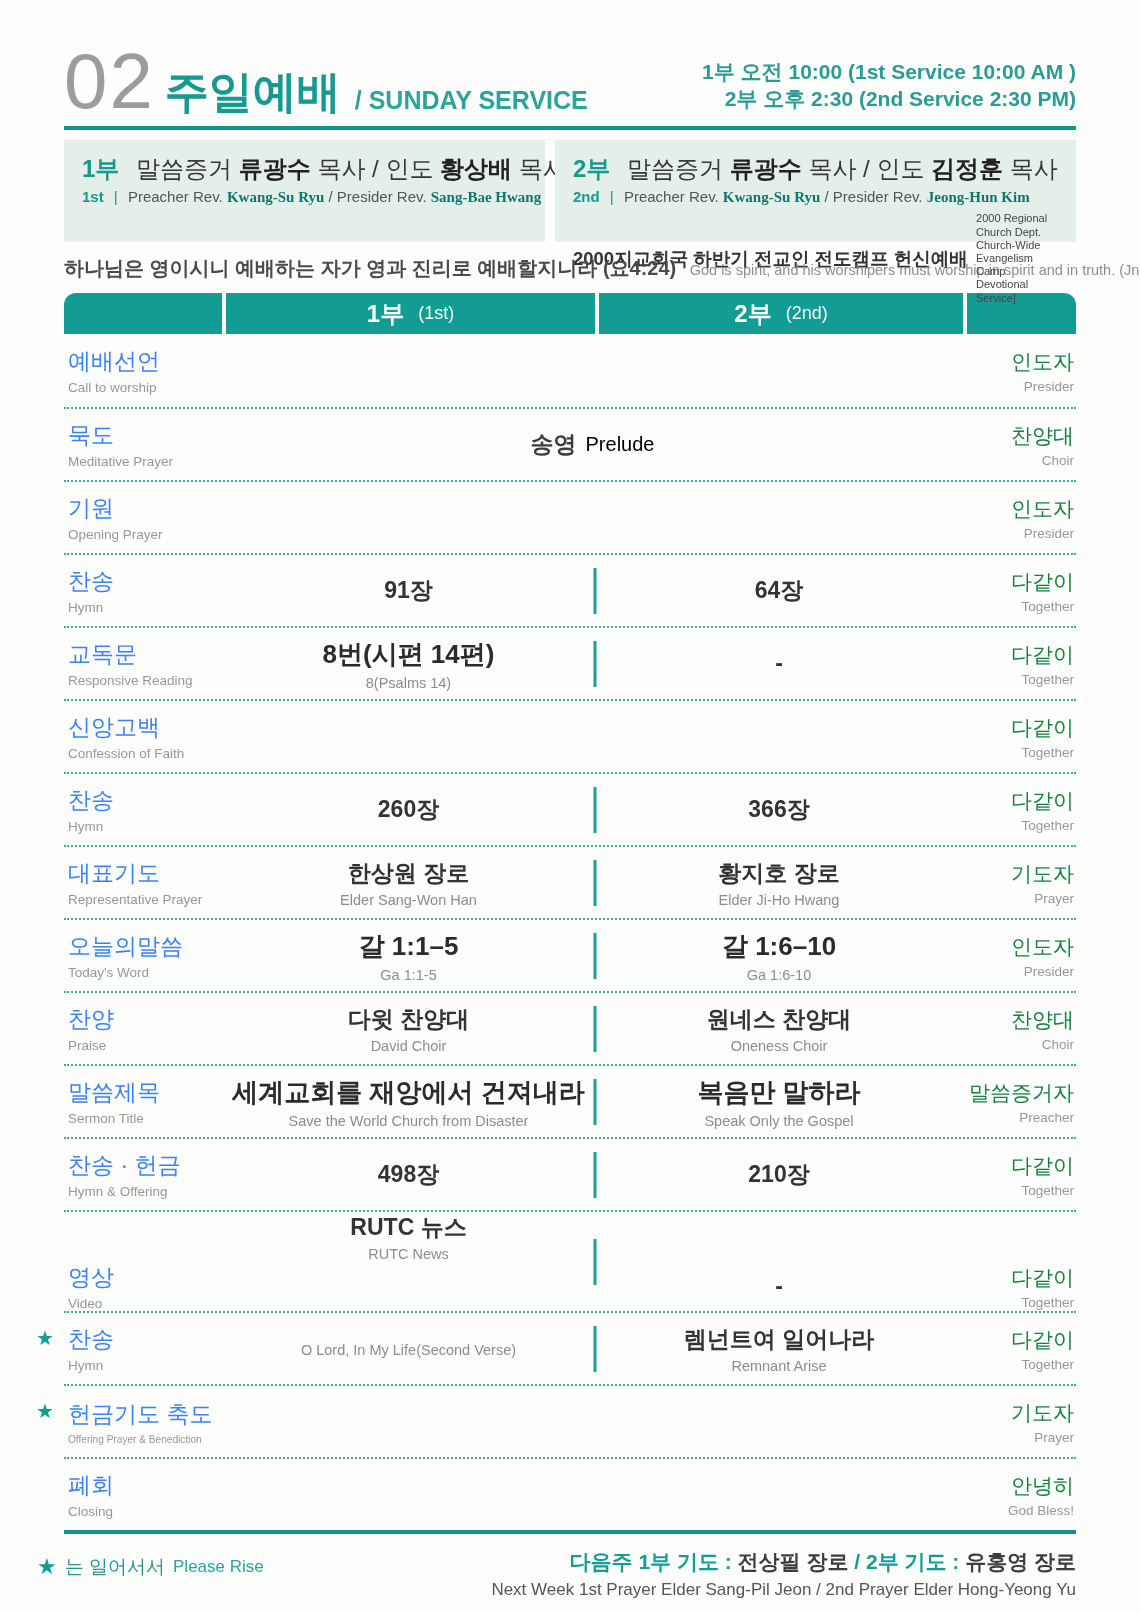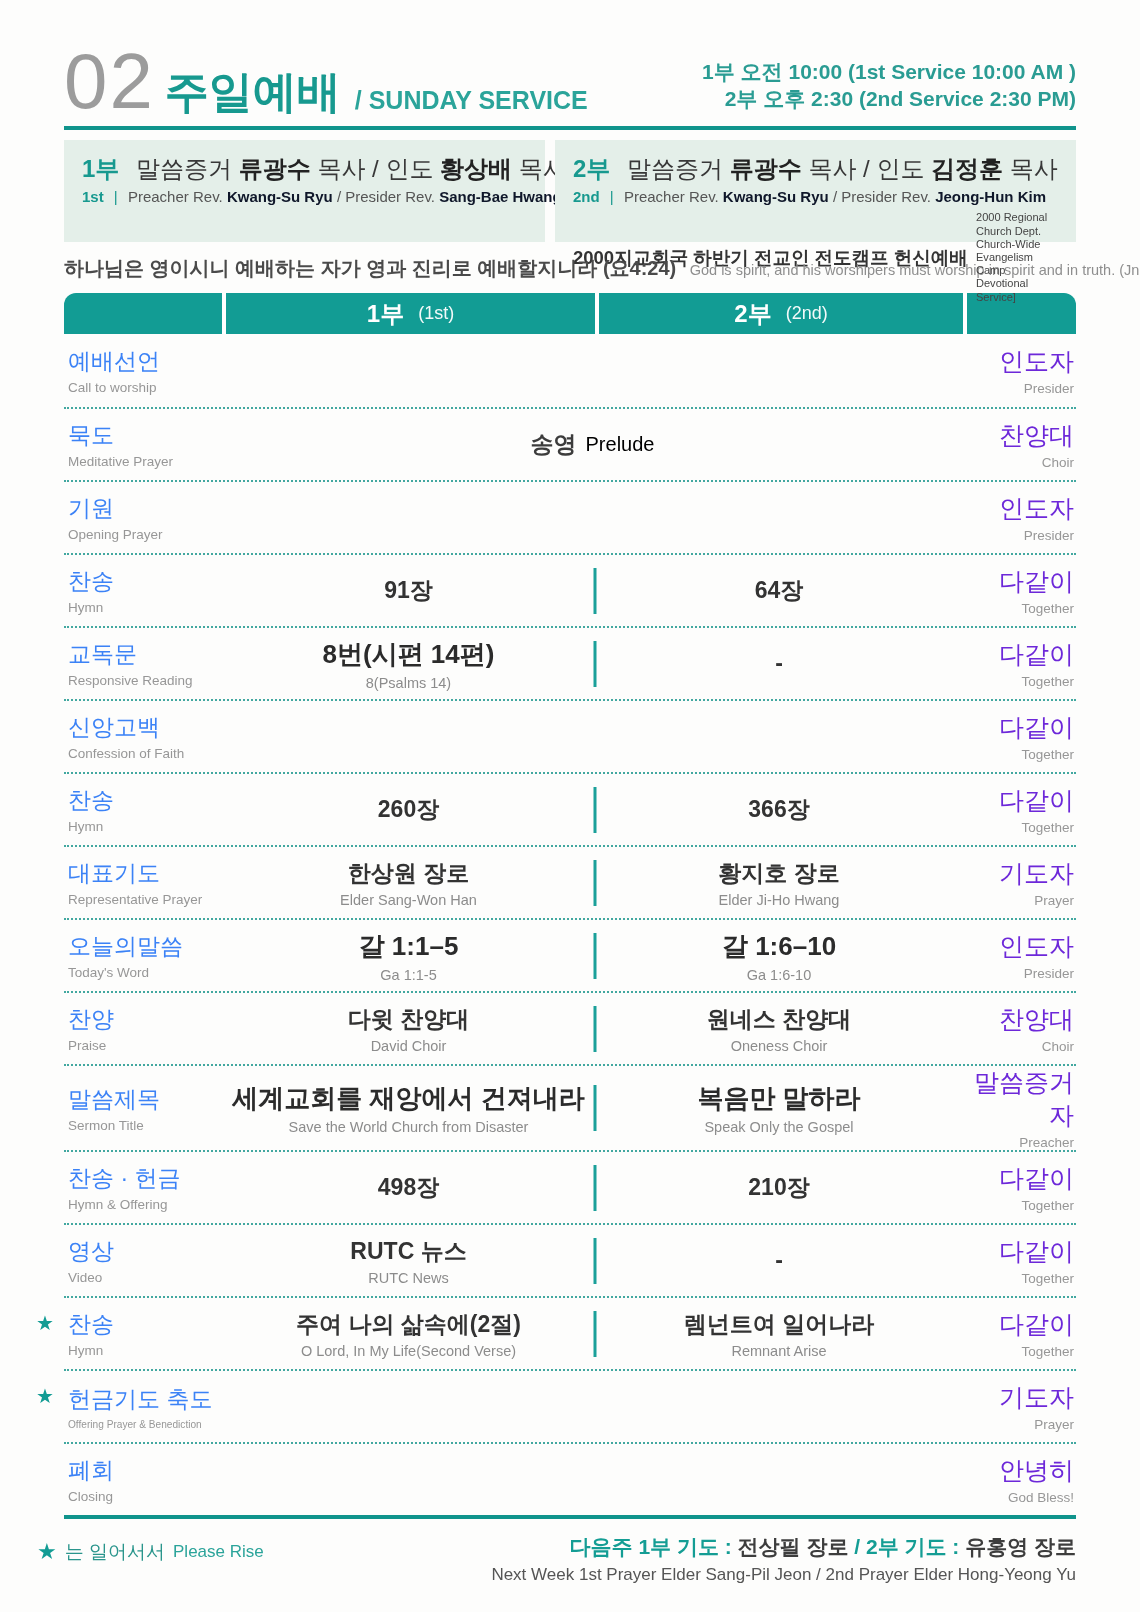--- a/index.html
+++ b/index.html
@@ -20,21 +20,21 @@
   .boxes { display:flex; gap:10px; margin-top:10px; }
   .pbox { background:#e4efe9; padding:13px 16px 9px 18px; height:102px; }
   .pbox.b1 { width:481px; }
   .pbox.b2 { width:603px; }
   .pline1 { font-size:24px; color:#383838; white-space:nowrap; }
   .ptag { color:#17998f; font-weight:800; margin-right:10px; }
   .pname { font-weight:800; color:#222; }
   .pline2 { font-size:15px; color:#555; margin-top:3px; white-space:nowrap; }
   .ptag-en { color:#17998f; font-weight:600; }
   .pbar { color:#17998f; margin:0 6px; }
-  .pname-en { font-weight:700; color:#0f172a; }
+  .pname-en { font-weight:700; color:#0f766e;font-family:Liberation Serif, serif; }
   .pnote { display:flex; align-items:center; margin-top:6px; gap:8px; }
   .pnote-ko { font-size:18.5px; font-weight:600; color:#333; white-space:nowrap; }
   .pnote-en { font-size:11.5px; line-height:1.15; color:#444; transform:scaleX(.96); transform-origin:left; }
 
   
   .verse { margin-top:13px; text-align:center; white-space:nowrap; }
   .verse .ko { font-size:20px; font-weight:700; color:#4a4a4a; }
   .verse .en { font-size:14.5px; color:#8e8e8e; margin-left:9px; }
 
   
@@ -56,21 +56,21 @@
   .lbl .en.tiny { font-size:11px; transform:scaleX(.92); transform-origin:left; }
   .val1 { grid-column:2; text-align:center; }
   .val2 { grid-column:3; text-align:center; }
   .spanv { grid-column:2 / 4; text-align:center; flex-direction:row; align-items:center; justify-content:center; gap:9px; }
   .main { font-size:23px; font-weight:700; color:#333; }
   .main.big { font-size:26px; font-weight:800; color:#2b2b2b; }
   .sub { font-size:14.5px; color:#8c8c8c; margin-top:3px; }
   .span-ko { font-size:23px; font-weight:700; color:#3c3c3c; }
   .span-en { font-size:20px; color:#000000; }
   .role { grid-column:4; text-align:right; padding-right:2px; }
-  .role .ko { font-size:25px; color:#6d28d9; }
+  .role .ko { font-size:21px; color:#15803d; }
   .role .en { font-size:13.5px; color:#979797; margin-top:3px; }
   .vdiv { position:absolute; left:531px; top:50%; transform:translate(-50%,-50%);
           width:3px; height:46px; background:#1ba099; }
   .star { position:absolute; left:-28px; top:15px; font-size:20px; color:#129c94; line-height:1; }
 
   
   .foot { display:flex; justify-content:space-between; align-items:flex-start; margin-top:14px; }
   .legend { display:flex; align-items:center; gap:8px; margin-left:-27px; padding-top:6px; }
   .legend .lstar { font-size:22px; color:#129c94; line-height:1; }
   .legend .lko { font-size:19px; color:#2a958c; }
@@ -367,46 +367,45 @@
       <div class="cell val2">
           <div class="main">210장</div>
         </div>
       <div class="cell role">
           <div class="ko">다같이</div>
           <div class="en">Together</div>
         </div>
     </div>
 
     <div class="row">
+      <div class="cell val1">
+          <div class="main">RUTC 뉴스</div>
+          <div class="sub">RUTC News</div>
+        </div>
       <div class="cell lbl">
           <div class="ko">영상</div>
           <div class="en">Video</div>
         </div>
-      <div class="cell val1">
-          <div class="main">RUTC 뉴스</div>
-          <div class="sub">RUTC News</div>
-        </div>
       <div class="vdiv"></div>
       <div class="cell val2">
           <div class="main">-</div>
         </div>
       <div class="cell role">
           <div class="ko">다같이</div>
           <div class="en">Together</div>
         </div>
     </div>
 
     <div class="row">
       <span class="star">★</span>
       <div class="cell lbl">
           <div class="ko">찬송</div>
           <div class="en">Hymn</div>
         </div>
       <div class="cell val1">
-          <div class="main">주여 나의 삶속에(2절)</div>
           <div class="sub">O Lord, In My Life(Second Verse)</div>
         </div>
       <div class="vdiv"></div>
       <div class="cell val2">
           <div class="main">렘넌트여 일어나라</div>
           <div class="sub">Remnant Arise</div>
         </div>
       <div class="cell role">
           <div class="ko">다같이</div>
           <div class="en">Together</div>

